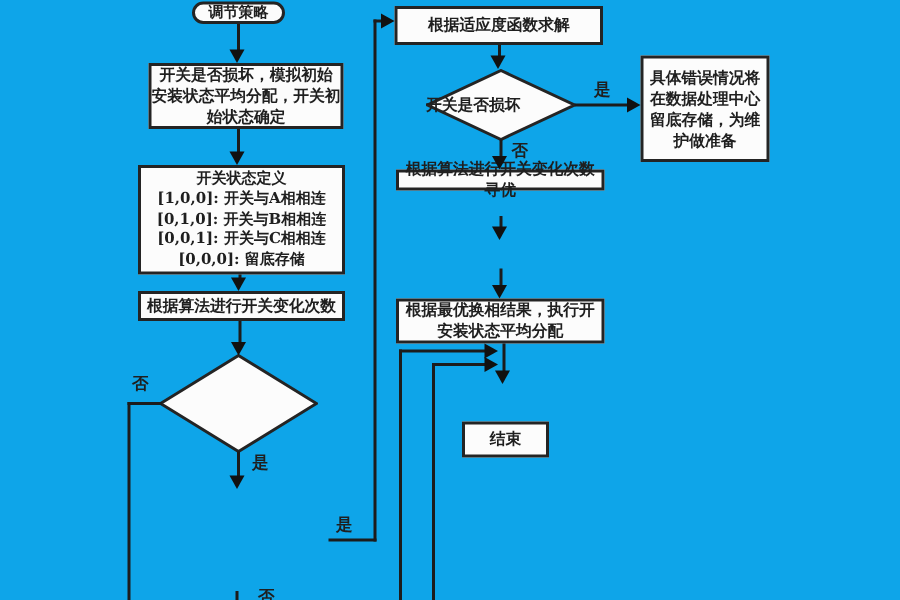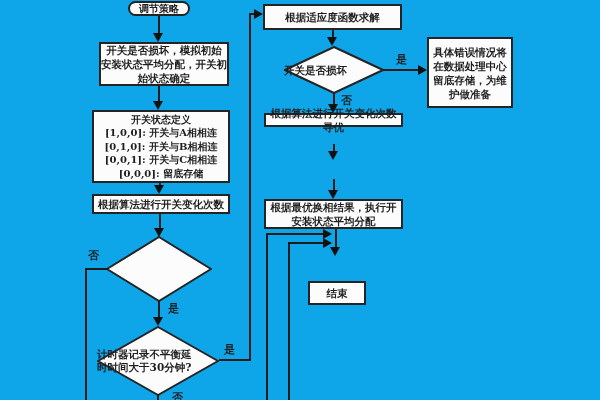--- a/index.html
+++ b/index.html
@@ -57,27 +57,20 @@
 [0,0,0]: 留底存储</div>
 
   <div class="node" style="left:92px;top:194px;width:138px;height:20px;">根据算法进行开关变化次数</div>
 
   <div class="diamond" style="left:106px;top:236px;width:106px;height:66px;">
     <svg viewBox="0 0 106 66" preserveAspectRatio="none">
       <polygon points="53,1 105,33 53,65 1,33"></polygon>
     </svg>
   </div>
 
-  <div class="diamond" style="left:97px;top:326px;width:122px;height:70px;">
-    <svg viewBox="0 0 122 70" preserveAspectRatio="none">
-      <polygon points="61,1 121,35 61,69 1,35"></polygon>
-    </svg>
-    <span class="dtext">计时器记录不平衡延
-时时间大于30分钟?</span>
-  </div>
 
   <div class="node" style="left:263px;top:4px;width:139px;height:26px;">根据适应度函数求解</div>
 
   <div class="diamond" style="left:284px;top:46px;width:100px;height:48px;">
     <svg viewBox="0 0 100 48" preserveAspectRatio="none">
       <polygon points="50,1 99,24 50,47 1,24"></polygon>
     </svg>
     <span class="dtext">开关是否损坏</span>
   </div>
 

